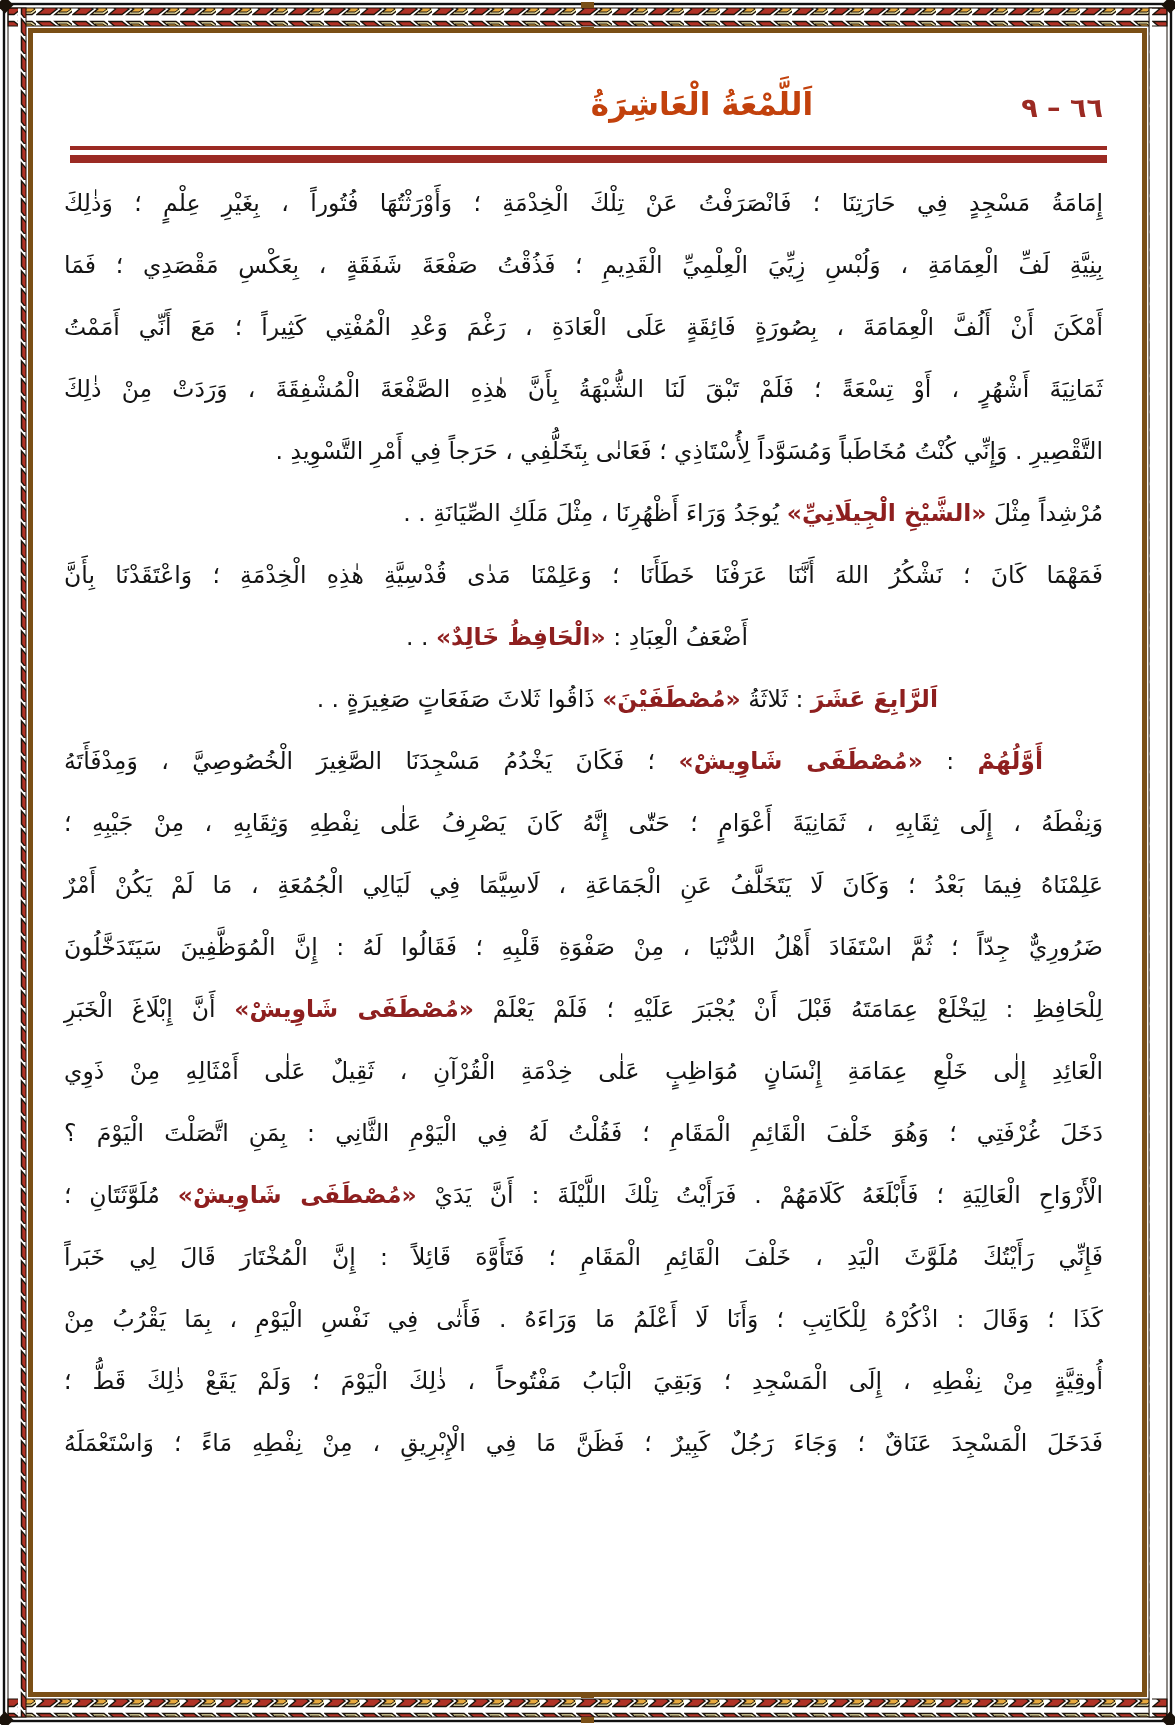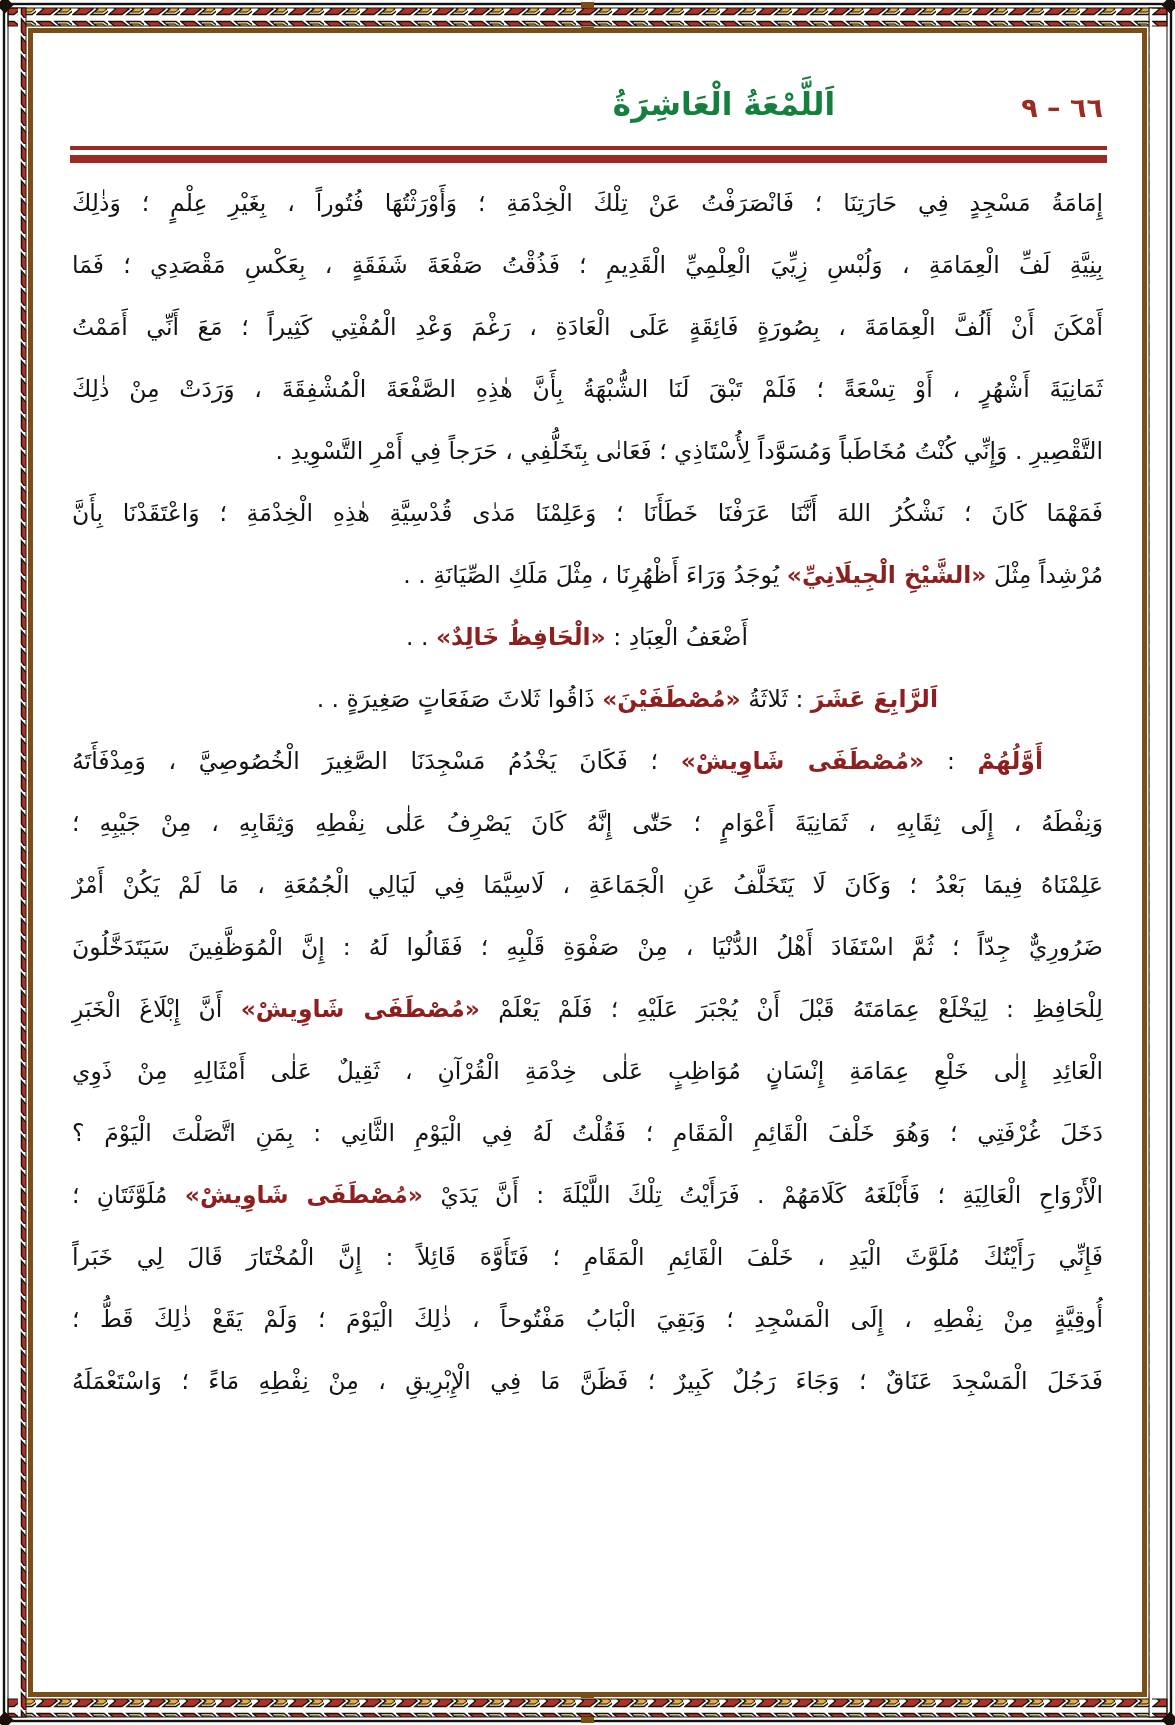--- a/index.html
+++ b/index.html
@@ -11,33 +11,33 @@
     font-family: "DejaVu Sans", sans-serif;
   }
   .frame-svg { position: absolute; inset: 0; pointer-events: none; }
 
   .page-number {
     position: absolute; top: 92px; right: 72px;
     font-size: 27px; font-weight: bold; color: #9b2a23;
     direction: rtl; letter-spacing: 2px;
   }
   .page-title {
-    position: absolute; top: 86px; left: 344px; width: 760px;
-    text-align: center; font-size: 31px; font-weight: bold; color: #15803d;
+    position: absolute; top: 86px; left: 322px; width: 760px;
+    text-align: center; font-size: 31px; font-weight: bold; color: #c2410c;
     direction: rtl;
   }
   .double-rule {
     position: absolute; top: 146px; left: 70px; right: 68px; height: 17px;
     box-sizing: border-box;
     border-top: 4px solid #9b2a23;
     border-bottom: 8px solid #9b2a23;
   }
 
   .body-text {
-    position: absolute; top: 172px; left: 72px; right: 72px;
+    position: absolute; top: 172px; left: 64px; right: 72px;
     direction: rtl; color: #141414;
     font-size: 23.5px;
   }
   .line {
     height: 62px; line-height: 62px;
     white-space: normal;
   }
   .line.just { text-align: justify; text-align-last: justify; }
   .line.end  { text-align: right;   text-align-last: right; }
   .line .red { color: #8e1f1f; font-weight: bold; }
@@ -84,28 +84,29 @@
 <div class="page-number">٦٦ – ٩</div>
 <div class="page-title">اَللَّمْعَةُ الْعَاشِرَةُ</div>
 <div class="double-rule"></div>
 
 <div class="body-text">
     <div class="line just"><span>إِمَامَةُ مَسْجِدٍ فِي حَارَتِنَا ؛ فَانْصَرَفْتُ عَنْ تِلْكَ الْخِدْمَةِ ؛ وَأَوْرَثْتُهَا فُتُوراً ، بِغَيْرِ عِلْمٍ ؛ وَذٰلِكَ</span></div>
     <div class="line just"><span>بِنِيَّةِ لَفِّ الْعِمَامَةِ ، وَلُبْسِ زِيِّيَ الْعِلْمِيِّ الْقَدِيمِ ؛ فَذُقْتُ صَفْعَةَ شَفَقَةٍ ، بِعَكْسِ مَقْصَدِي ؛ فَمَا</span></div>
     <div class="line just"><span>أَمْكَنَ أَنْ أَلُفَّ الْعِمَامَةَ ، بِصُورَةٍ فَائِقَةٍ عَلَى الْعَادَةِ ، رَغْمَ وَعْدِ الْمُفْتِي كَثِيراً ؛ مَعَ أَنِّي أَمَمْتُ</span></div>
     <div class="line just"><span>ثَمَانِيَةَ أَشْهُرٍ ، أَوْ تِسْعَةً ؛ فَلَمْ تَبْقَ لَنَا الشُّبْهَةُ بِأَنَّ هٰذِهِ الصَّفْعَةَ الْمُشْفِقَةَ ، وَرَدَتْ مِنْ ذٰلِكَ</span></div>
     <div class="line end"><span>التَّقْصِيرِ . وَإِنِّي كُنْتُ مُخَاطَباً وَمُسَوَّداً لِأُسْتَاذِي ؛ فَعَانٰى بِتَخَلُّفِي ، حَرَجاً فِي أَمْرِ التَّسْوِيدِ .</span></div>
+    <div class="line end"><span>مُرْشِداً مِثْلَ </span><span class="red">«الشَّيْخِ الْجِيلَانِيِّ»</span><span> يُوجَدُ وَرَاءَ أَظْهُرِنَا ، مِثْلَ مَلَكِ الصِّيَانَةِ . .</span></div>
     <div class="line just"><span>فَمَهْمَا كَانَ ؛ نَشْكُرُ اللهَ أَنَّنَا عَرَفْنَا خَطَأَنَا ؛ وَعَلِمْنَا مَدٰى قُدْسِيَّةِ هٰذِهِ الْخِدْمَةِ ؛ وَاعْتَقَدْنَا بِأَنَّ</span></div>
-    <div class="line end"><span>مُرْشِداً مِثْلَ </span><span class="red">«الشَّيْخِ الْجِيلَانِيِّ»</span><span> يُوجَدُ وَرَاءَ أَظْهُرِنَا ، مِثْلَ مَلَكِ الصِّيَانَةِ . .</span></div>
     <div class="line end" style="padding-right: 355px;"><span>أَضْعَفُ الْعِبَادِ : </span><span class="red">«الْحَافِظُ خَالِدٌ»</span><span> . .</span></div>
     <div class="line end" style="padding-right: 165px;"><span class="red">اَلرَّابِعَ عَشَرَ</span><span> : ثَلاثَةُ </span><span class="red">«مُصْطَفَيْنَ»</span><span> ذَاقُوا ثَلاثَ صَفَعَاتٍ صَغِيرَةٍ . .</span></div>
     <div class="line just" style="padding-right: 60px;"><span class="red">أَوَّلُهُمْ</span><span> : </span><span class="red">«مُصْطَفَى شَاوِيشْ»</span><span> ؛ فَكَانَ يَخْدُمُ مَسْجِدَنَا الصَّغِيرَ الْخُصُوصِيَّ ، وَمِدْفَأَتَهُ</span></div>
     <div class="line just"><span>وَنِفْطَهُ ، إِلَى ثِقَابِهِ ، ثَمَانِيَةَ أَعْوَامٍ ؛ حَتّٰى إِنَّهُ كَانَ يَصْرِفُ عَلٰى نِفْطِهِ وَثِقَابِهِ ، مِنْ جَيْبِهِ ؛</span></div>
     <div class="line just"><span>عَلِمْنَاهُ فِيمَا بَعْدُ ؛ وَكَانَ لَا يَتَخَلَّفُ عَنِ الْجَمَاعَةِ ، لَاسِيَّمَا فِي لَيَالِي الْجُمُعَةِ ، مَا لَمْ يَكُنْ أَمْرٌ</span></div>
     <div class="line just"><span>ضَرُورِيٌّ جِدّاً ؛ ثُمَّ اسْتَفَادَ أَهْلُ الدُّنْيَا ، مِنْ صَفْوَةِ قَلْبِهِ ؛ فَقَالُوا لَهُ : إِنَّ الْمُوَظَّفِينَ سَيَتَدَخَّلُونَ</span></div>
     <div class="line just"><span>لِلْحَافِظِ : لِيَخْلَعْ عِمَامَتَهُ قَبْلَ أَنْ يُجْبَرَ عَلَيْهِ ؛ فَلَمْ يَعْلَمْ </span><span class="red">«مُصْطَفَى شَاوِيشْ»</span><span> أَنَّ إِبْلَاغَ الْخَبَرِ</span></div>
     <div class="line just"><span>الْعَائِدِ إِلٰى خَلْعِ عِمَامَةِ إِنْسَانٍ مُوَاظِبٍ عَلٰى خِدْمَةِ الْقُرْآنِ ، ثَقِيلٌ عَلٰى أَمْثَالِهِ مِنْ ذَوِي</span></div>
     <div class="line just"><span>دَخَلَ غُرْفَتِي ؛ وَهُوَ خَلْفَ الْقَائِمِ الْمَقَامِ ؛ فَقُلْتُ لَهُ فِي الْيَوْمِ الثَّانِي : بِمَنِ اتَّصَلْتَ الْيَوْمَ ؟</span></div>
     <div class="line just"><span>الْأَرْوَاحِ الْعَالِيَةِ ؛ فَأَبْلَغَهُ كَلَامَهُمْ . فَرَأَيْتُ تِلْكَ اللَّيْلَةَ : أَنَّ يَدَيْ </span><span class="red">«مُصْطَفَى شَاوِيشْ»</span><span> مُلَوَّثَتَانِ ؛</span></div>
     <div class="line just"><span>فَإِنِّي رَأَيْتُكَ مُلَوَّثَ الْيَدِ ، خَلْفَ الْقَائِمِ الْمَقَامِ ؛ فَتَأَوَّهَ قَائِلاً : إِنَّ الْمُخْتَارَ قَالَ لِي خَبَراً</span></div>
+    <div class="line just"><span>كَذَا ؛ وَقَالَ : اذْكُرْهُ لِلْكَاتِبِ ؛ وَأَنَا لَا أَعْلَمُ مَا وَرَاءَهُ . فَأَتٰى فِي نَفْسِ الْيَوْمِ ، بِمَا يَقْرُبُ مِنْ</span></div>
     <div class="line just"><span>أُوقِيَّةٍ مِنْ نِفْطِهِ ، إِلَى الْمَسْجِدِ ؛ وَبَقِيَ الْبَابُ مَفْتُوحاً ، ذٰلِكَ الْيَوْمَ ؛ وَلَمْ يَقَعْ ذٰلِكَ قَطُّ ؛</span></div>
     <div class="line just"><span>فَدَخَلَ الْمَسْجِدَ عَنَاقٌ ؛ وَجَاءَ رَجُلٌ كَبِيرٌ ؛ فَظَنَّ مَا فِي الْإِبْرِيقِ ، مِنْ نِفْطِهِ مَاءً ؛ وَاسْتَعْمَلَهُ</span></div>
   </div>
 
 </body></html>

